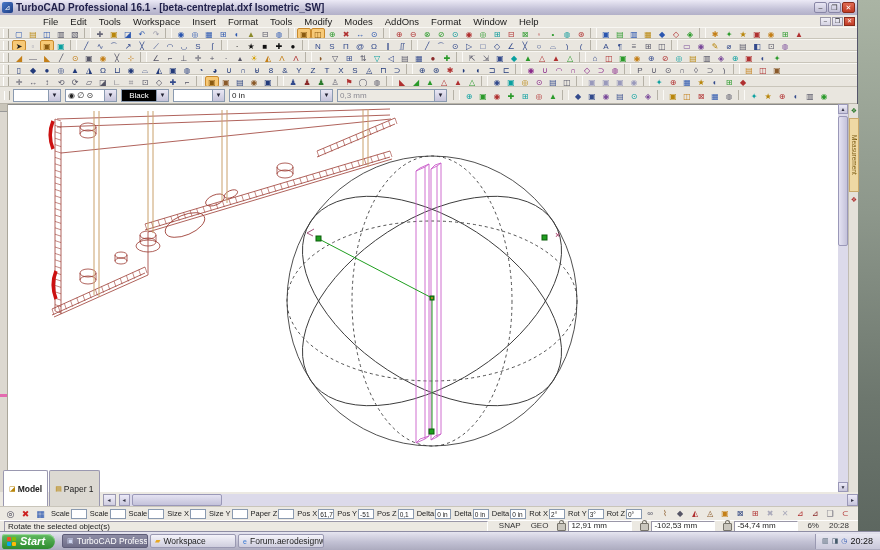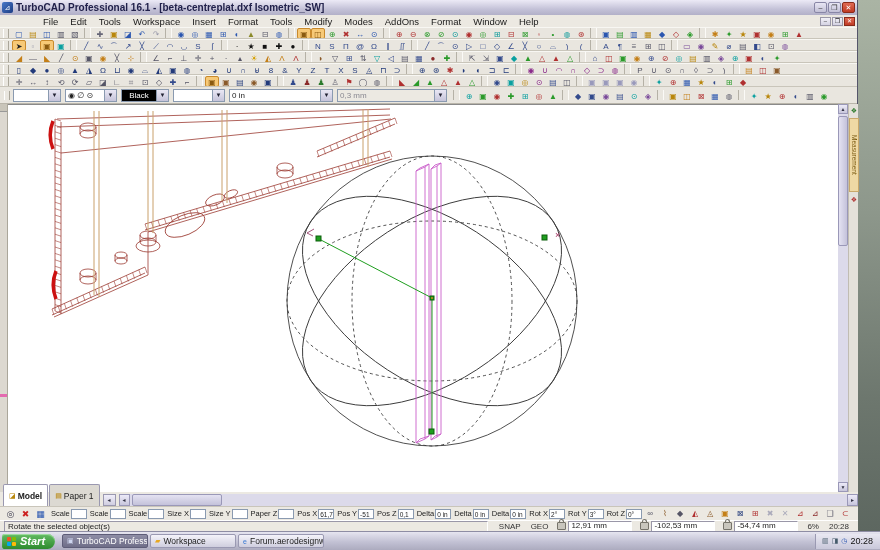--- a/index.html
+++ b/index.html
@@ -60,21 +60,21 @@
         border:1px solid #9a98b8;box-sizing:border-box;font-size:5px;line-height:8px;text-align:center;color:#334;}
   .vthumb{position:absolute;left:0;top:12px;width:10px;height:130px;background:linear-gradient(90deg,#e4e2f2,#c4c2da);
           border:1px solid #9a98b8;box-sizing:border-box;border-radius:2px;}
   .palette{position:absolute;left:848px;top:0;width:10px;height:388px;background:#e4e1da;border-left:1px solid #c0bcb2;box-sizing:border-box;}
   .pal-icon{position:absolute;left:0;width:10px;height:11px;font-size:7px;line-height:11px;text-align:center;}
   .pal-tab{position:absolute;left:0;top:14px;width:10px;height:74px;background:#efd9a4;border:1px solid #c8a86a;
            box-sizing:border-box;writing-mode:vertical-rl;font-size:6.5px;color:#7a5a10;text-align:center;overflow:hidden;}
   
   .bottomrow{position:absolute;left:0;top:492px;width:858px;height:14px;background:#ece9e2;
              display:flex;align-items:flex-end;padding-left:3px;box-sizing:border-box;}
-  .tab{height:13px;border:1px solid #9a98b0;border-bottom:none;padding:4px 5px;font-size:8.5px;
+  .tab{height:13px;border:1px solid #9a98b0;border-bottom:none;padding:11px 5px;font-size:8.5px;
        display:inline-flex;align-items:center;gap:2px;background:#dcd9d2;border-radius:2px 2px 0 0;margin-right:1px;color:#222;}
   .tab.active{background:#fff;font-weight:bold;}
   .tabicon{font-size:7px;}
   .tsbtn{width:13px;height:12px;border:1px solid #9a98b0;background:linear-gradient(#f0eefa,#d0cee0);
          font-size:6px;line-height:10px;text-align:center;margin:0 3px 0 2px;box-sizing:border-box;color:#334;}
   .hscroll{flex:1;height:12px;background:#dcdaea;position:relative;margin-bottom:0;}
   .hbtn{position:absolute;top:0;width:11px;height:12px;background:linear-gradient(#eceaf8,#c8c6dc);
         border:1px solid #9a98b8;box-sizing:border-box;font-size:6px;line-height:10px;text-align:center;color:#334;}
   .hthumb{position:absolute;left:13px;top:0;width:90px;height:12px;background:linear-gradient(#e4e2f2,#c4c2da);
           border:1px solid #9a98b8;box-sizing:border-box;border-radius:2px;}
@@ -82,21 +82,21 @@
   .insprow{position:absolute;left:0;top:506px;width:858px;height:14px;background:#ece9e2;
            border-top:1px solid #c9c5ba;display:flex;align-items:center;padding-left:3px;box-sizing:border-box;overflow:hidden;}
   .ibtn{width:15px;height:12px;font-size:9px;line-height:12px;text-align:center;flex:none;}
   .fld{display:flex;align-items:center;margin-left:3px;flex:none;}
   .fld .lbl{font-size:7.5px;color:#222;margin-right:1px;white-space:nowrap;}
   .fbox{display:inline-block;width:16px;height:10px;border:1px solid #8a9ab0;background:#fff;
         font-size:6.5px;line-height:9px;padding:0 1px;overflow:hidden;box-sizing:border-box;color:#222;white-space:nowrap;}
   .iri{width:14px;height:11px;font-size:8px;line-height:11px;text-align:center;flex:none;margin-left:1px;}
   
   .statusrow{position:absolute;left:0;top:520px;width:858px;height:11px;background:#ece9e2;
-             border-top:1px solid #fff;display:flex;align-items:center;font-size:8px;color:#222;
+             border-top:1px solid #fff;display:flex;align-items:flex-start;font-size:8px;color:#222;
              padding:0 4px;box-sizing:border-box;}
   .msgpanel{flex:1;height:9px;line-height:9px;border:1px solid;border-color:#9a97a8 #fff #fff #9a97a8;
             padding:0 3px;margin-right:6px;overflow:hidden;white-space:nowrap;}
   .slabel{margin:0 5px;color:#333;}
   .lockfld{display:flex;align-items:center;margin:0 4px;}
   .lock{width:7px;height:6px;background:#c9c6bd;border:1px solid #76736a;border-radius:1px;position:relative;margin-right:2px;}
   .lock::before{content:"";position:absolute;top:-4px;left:1px;width:3px;height:3px;
                 border:1px solid #76736a;border-bottom:none;border-radius:3px 3px 0 0;}
   .coordbox{width:58px;height:9px;line-height:8px;background:#fff;border:1px solid;
             border-color:#9a97a8 #fff #fff #9a97a8;padding:0 2px;overflow:hidden;white-space:nowrap;}

